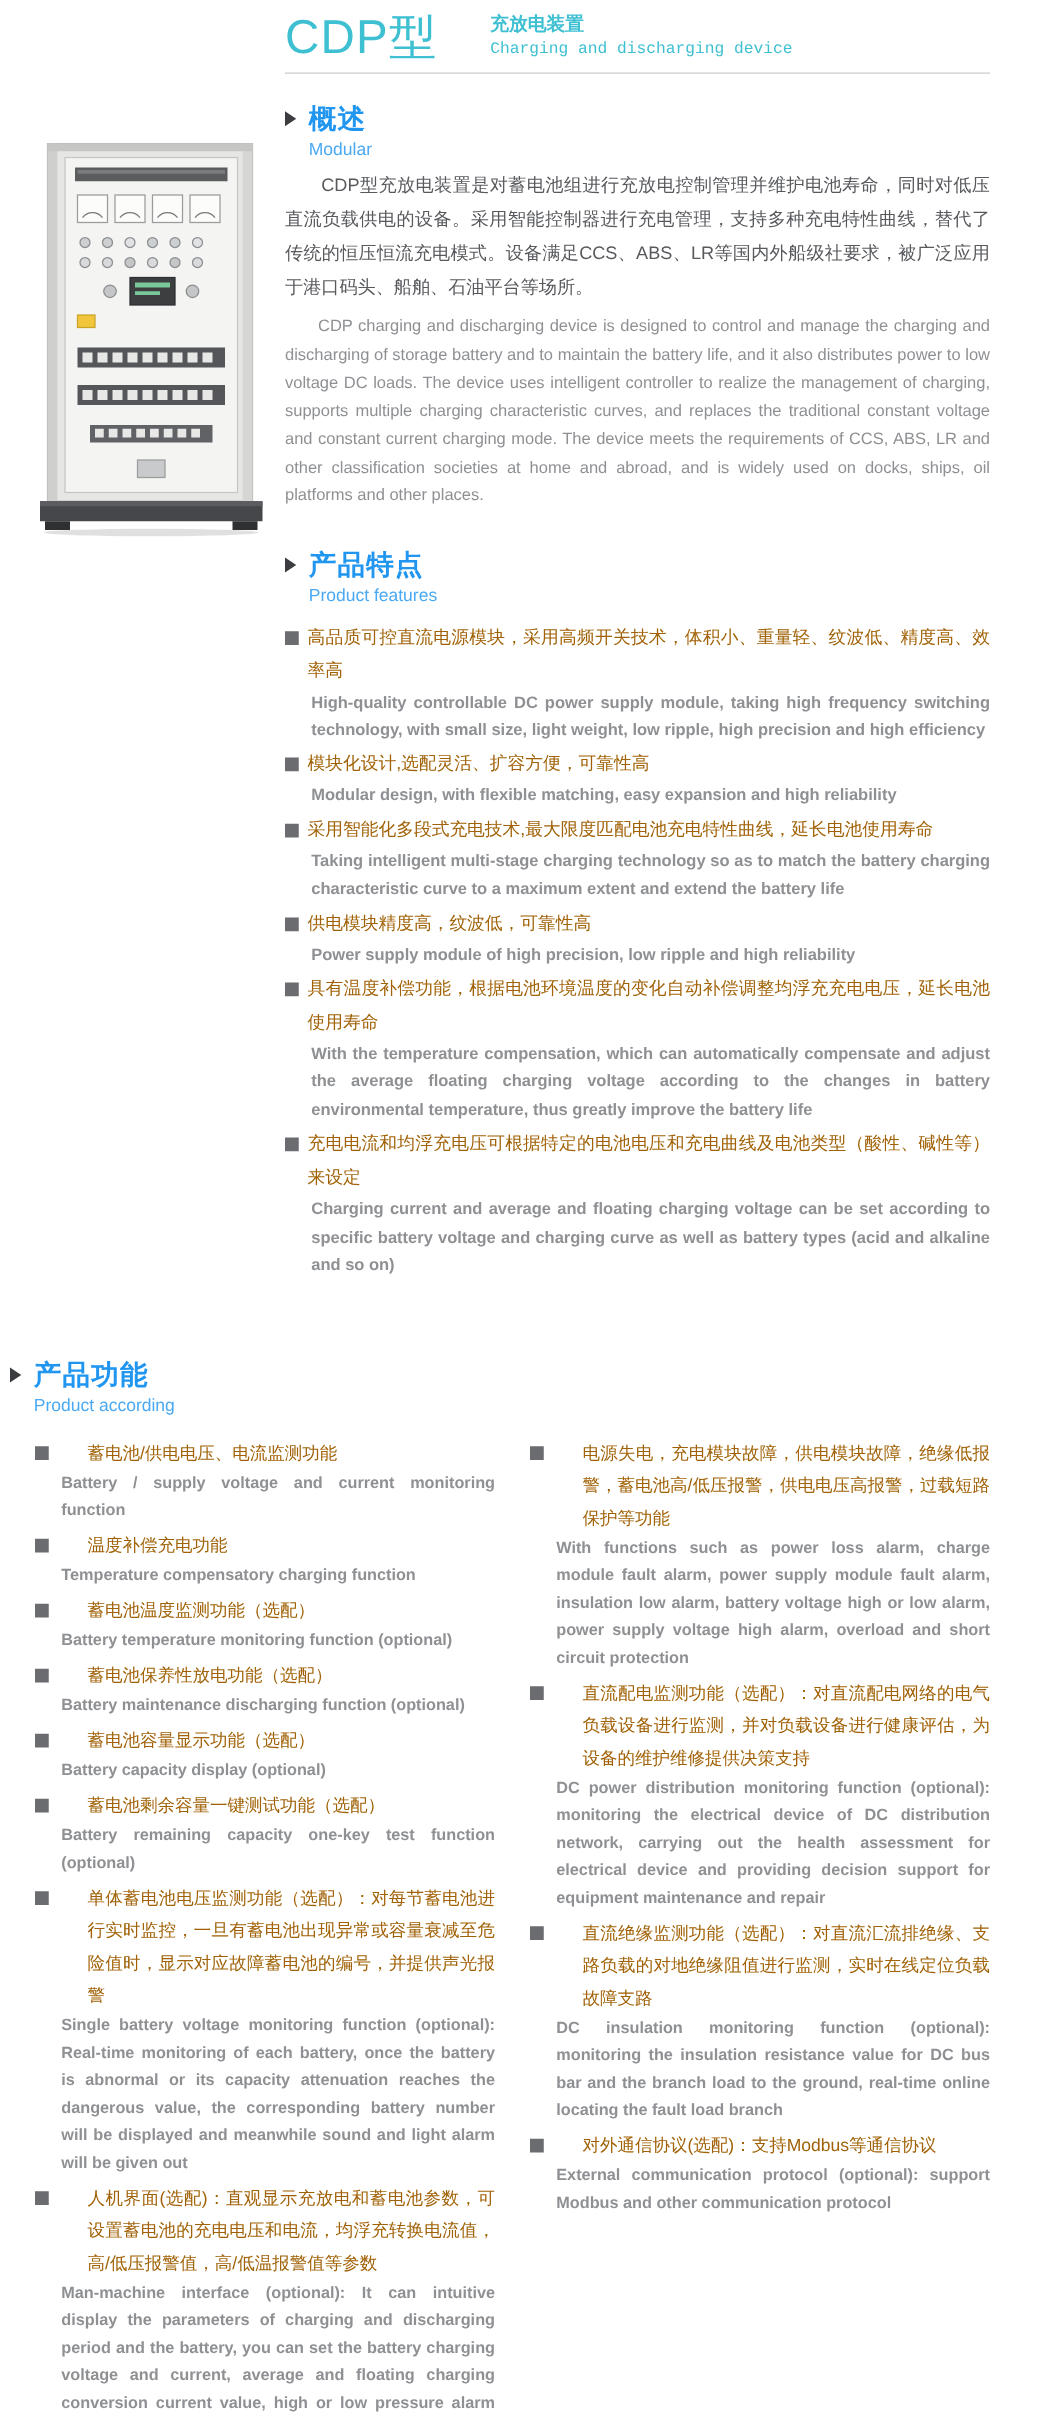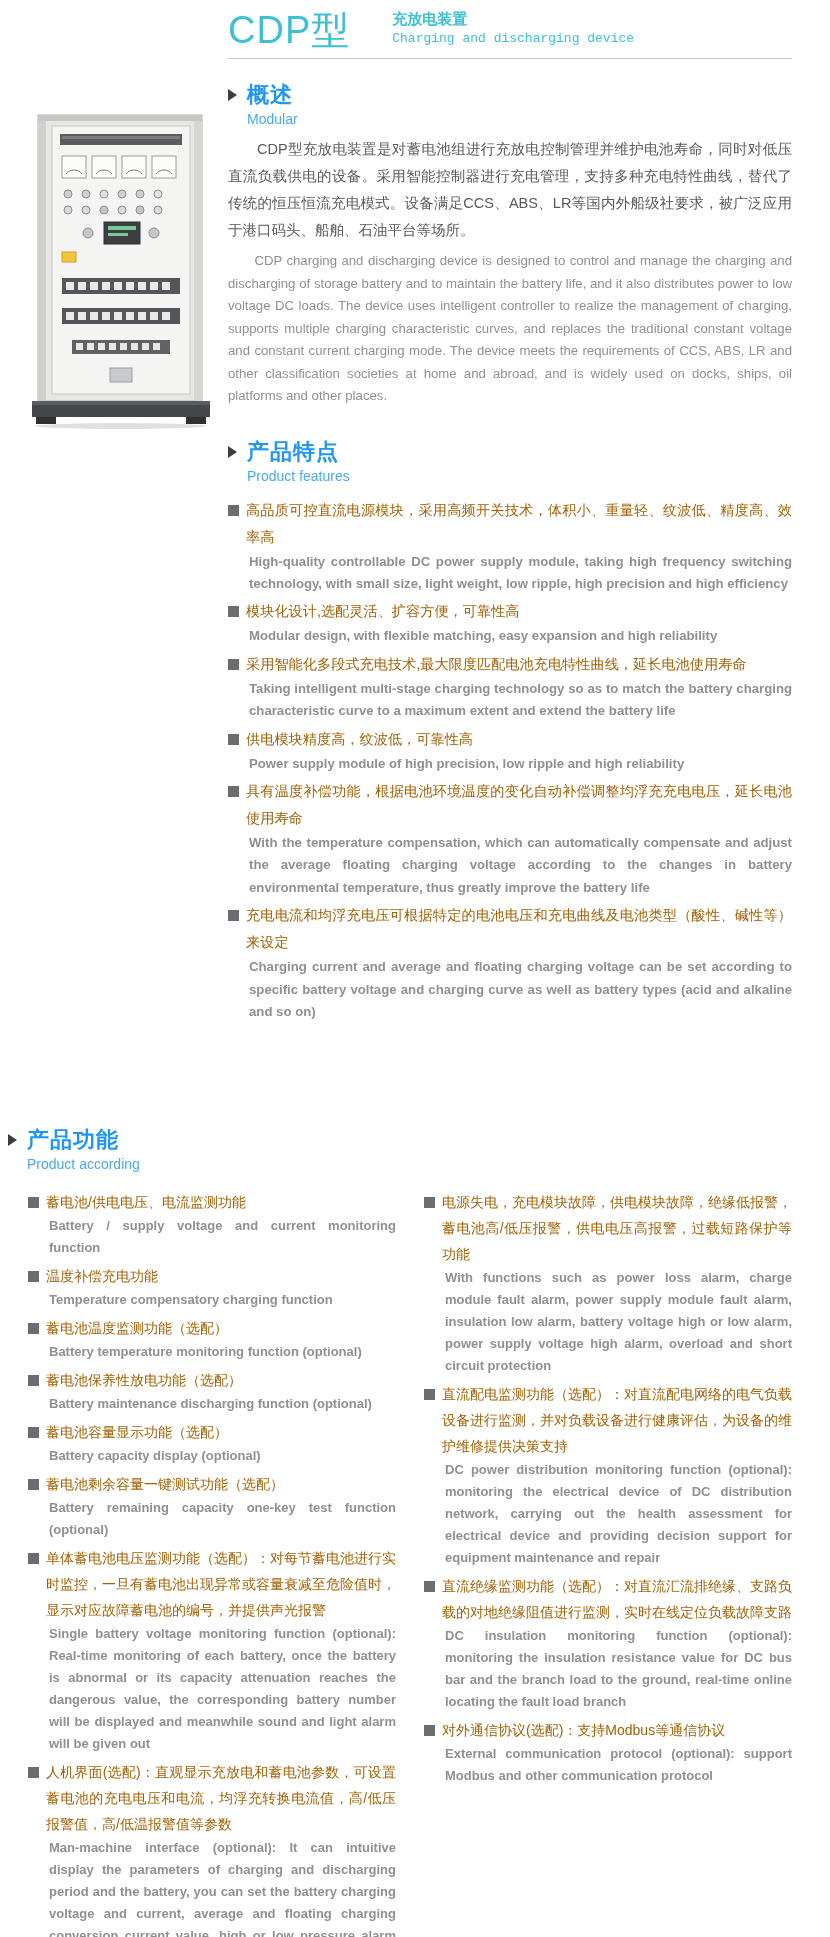--- a/index.html
+++ b/index.html
@@ -11,40 +11,40 @@
   }
   
   .main-col{position:absolute;left:228px;top:0;width:564px;}
   .title-row{margin-top:8px;display:flex;align-items:flex-start;gap:32px;}
   .model{font-size:38px;line-height:44px;font-weight:300;color:#3ec0d2;letter-spacing:1px;}
   .title-sub{margin-left:10px;margin-top:4px;font-family:Liberation Mono, monospace;}
   .title-sub .zh{font-size:15px;font-weight:bold;color:#3ec0d2;line-height:18px;}
   .title-sub .en{font-size:13px;color:#3ec0d2;line-height:17px;}
   .divider{height:1px;background:#c9cccd;margin-top:6px;}
   
-  .sec-head{display:flex;align-items:flex-start;margin-top:40px;}
+  .sec-head{display:flex;align-items:flex-start;}
   .tri{width:0;height:0;border-left:9px solid #3b3d40;border-top:6px solid transparent;
        border-bottom:6px solid transparent;margin-top:8px;margin-right:10px;flex:0 0 auto;}
   .sec-zh{font-size:22px;color:#2096f0;font-weight:bold;line-height:28px;letter-spacing:1px;}
   .sec-en{font-size:14px;color:#4aa9f2;line-height:18px;margin-left:19px;margin-top:1px;}
   
   .p-zh{font-size:14.5px;line-height:27px;color:#57595d;text-align:justify;text-indent:2em;margin-top:8px;}
   .p-en{font-size:13.2px;line-height:22.5px;color:#8e9093;text-align:justify;text-indent:2em;margin-top:6px;}
   
   .feat-list{margin-top:12px;}
   .feat{position:relative;padding-left:18px;margin-bottom:3px;}
   .feat .sq{position:absolute;left:0;top:8px;width:11px;height:11px;background:#6a6c70;}
   .feat .zh{font-size:14.2px;line-height:27px;color:#a16207;text-align:justify;}
   .feat .en{font-size:13.2px;line-height:22.4px;color:#8e9093;text-align:justify;padding-left:3px;font-weight:bold;}
   
   .func-sec{position:absolute;left:8px;top:1086px;width:814px;}
   .func-cols{display:flex;margin-top:16px;padding-left:20px;}
   .col{width:368px;}
   .col + .col{margin-left:28px;}
-  .col .feat .zh{font-size:14px;line-height:26px;}
+  .col .feat .zh{font-size:14px;line-height:26px;margin-left:24px;}
   .col .feat .en{font-size:13px;line-height:22px;}
   .col .feat{margin-bottom:4px;}
   
   .device{position:absolute;left:28px;top:112px;width:186px;height:318px;}
 </style>
 </head>
 <body>
 
 <div class="device">
   <svg width="186" height="318" viewBox="0 0 186 318">

